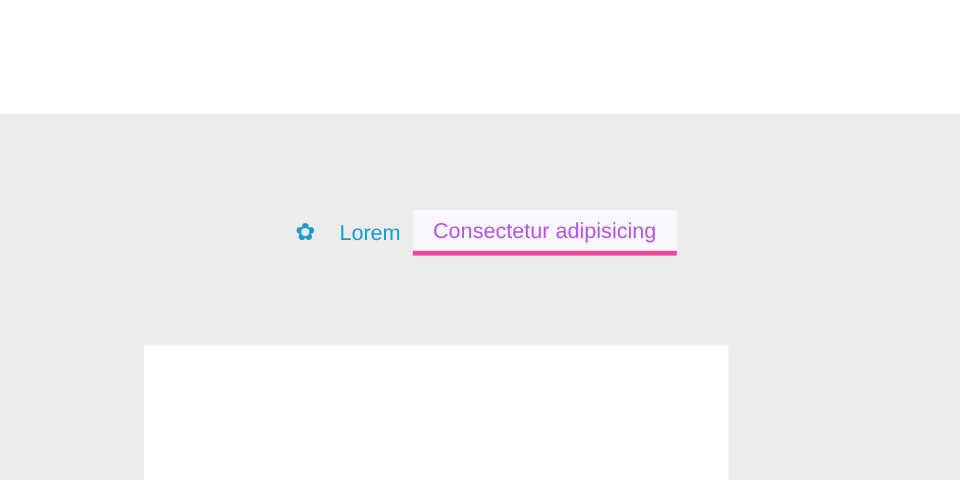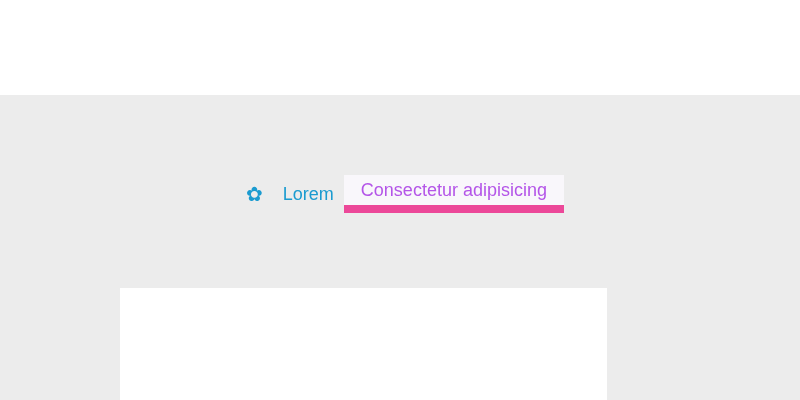--- a/index.html
+++ b/index.html
@@ -53,21 +53,21 @@
     cursor: pointer;
   }
   .nav-icon-link .icon {
     font-size: 20px;
     line-height: 1;
   }
   .nav-link.active {
     align-self: stretch;
     background: #f9f7fb;
     color: #b455e8;
-    border-bottom: 8px solid #ec4899;
+    border-bottom: 4px solid #ec4899;
     padding: 0 17px;
   }
   .content-panel {
     position: absolute;
     left: 120px;
     top: 288px;
     width: 487px;
     height: 200px;
     background: #ffffff;
   }

